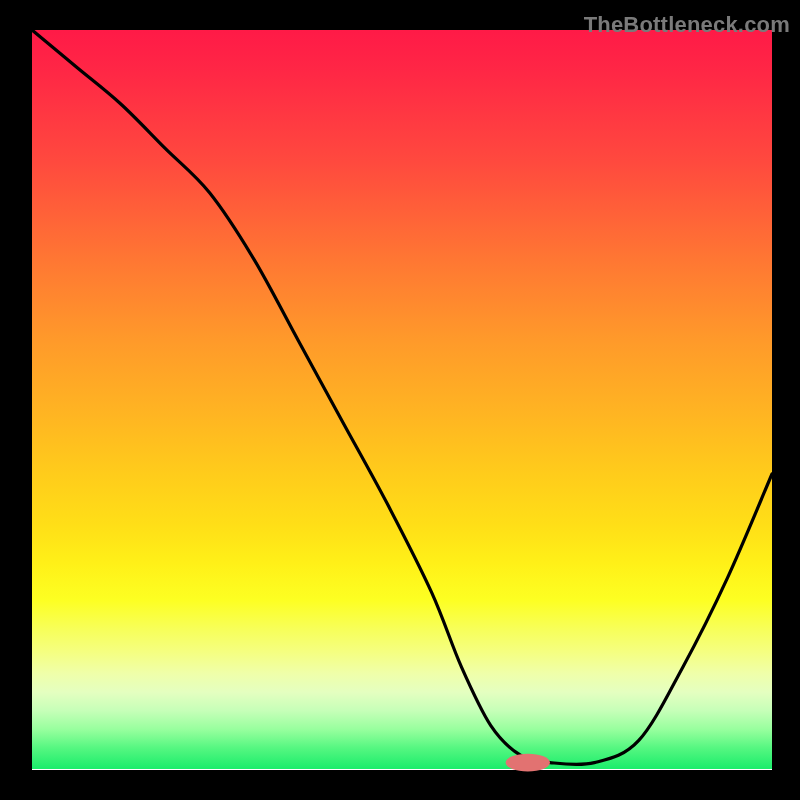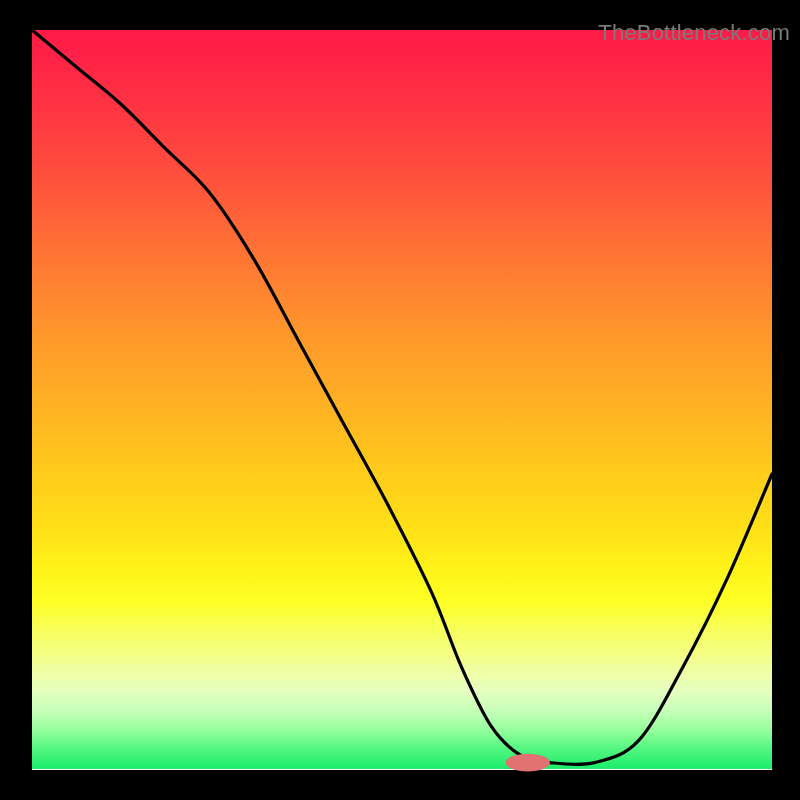--- a/index.html
+++ b/index.html
@@ -62,26 +62,26 @@
     stroke-width: 3.2;
     stroke-linecap: round;
     stroke-linejoin: round;
   }
   .marker {
     fill: #e27271;
     stroke: none;
   }
   .watermark {
     position: absolute;
-    top: 20px;
+    top: 12px;
     right: 10px;
     color: #7a7a7a;
     font-size: 22px;
     letter-spacing: 0.2px;
-    font-weight: 400;
+    font-weight: 700;
     font-family: Arial, Helvetica, sans-serif;
   }
 </style>
 </head>
 <body>
 
 <div class="frame">
   <div class="plot-area">
     <svg class="curve-svg" viewBox="0 0 740 740" preserveAspectRatio="none">
       <path id="curve" class="curve-path" d="M 0.00 0.00 C 7.40 6.17, 29.60 24.67, 44.40 37.00 C 59.20 49.33, 74.00 60.43, 88.80 74.00 C 103.60 87.57, 118.40 103.60, 133.20 118.40 C 148.00 133.20, 162.80 144.30, 177.60 162.80 C 192.40 181.30, 207.20 204.73, 222.00 229.40 C 236.80 254.07, 251.60 283.67, 266.40 310.80 C 281.20 337.93, 296.00 365.07, 310.80 392.20 C 325.60 419.33, 340.40 445.23, 355.20 473.60 C 370.00 501.97, 387.27 535.27, 399.60 562.40 C 411.93 589.53, 419.33 614.20, 429.20 636.40 C 439.07 658.60, 448.93 680.80, 458.80 695.60 C 468.67 710.40, 478.53 719.03, 488.40 725.20 C 498.27 731.37, 505.67 731.37, 518.00 732.60 C 530.33 733.83, 547.60 736.30, 562.40 732.60 C 577.20 728.90, 592.00 726.43, 606.80 710.40 C 621.60 694.37, 636.40 663.53, 651.20 636.40 C 666.00 609.27, 680.80 579.67, 695.60 547.60 C 710.40 515.53, 732.60 461.27, 740.00 444.00"></path>

